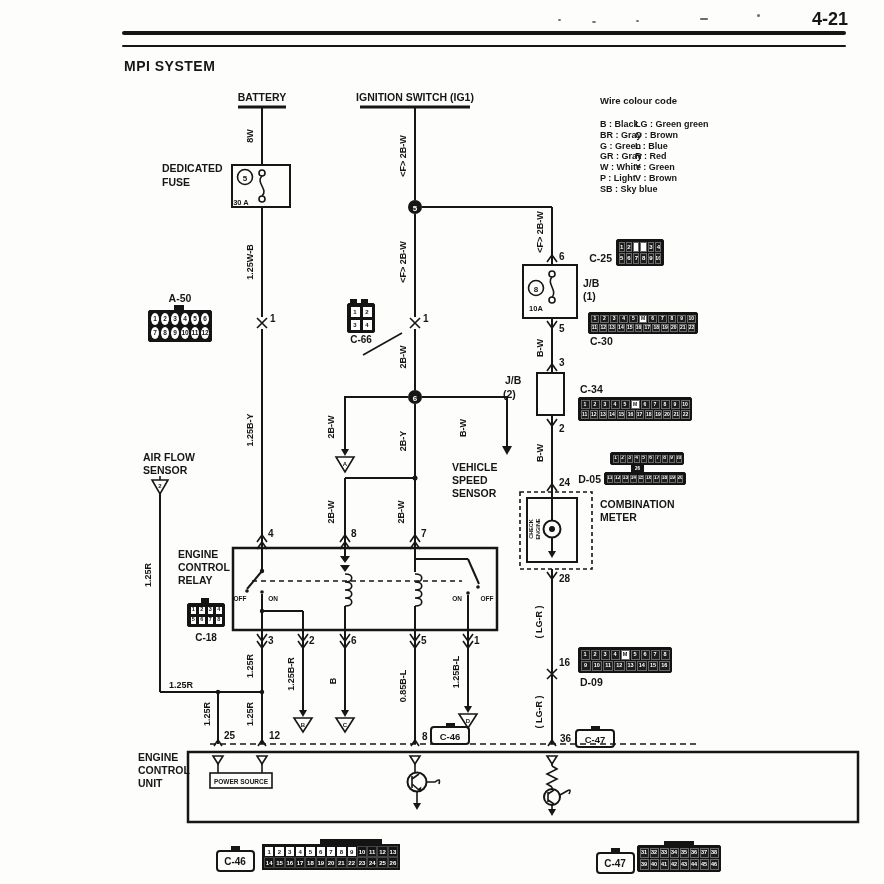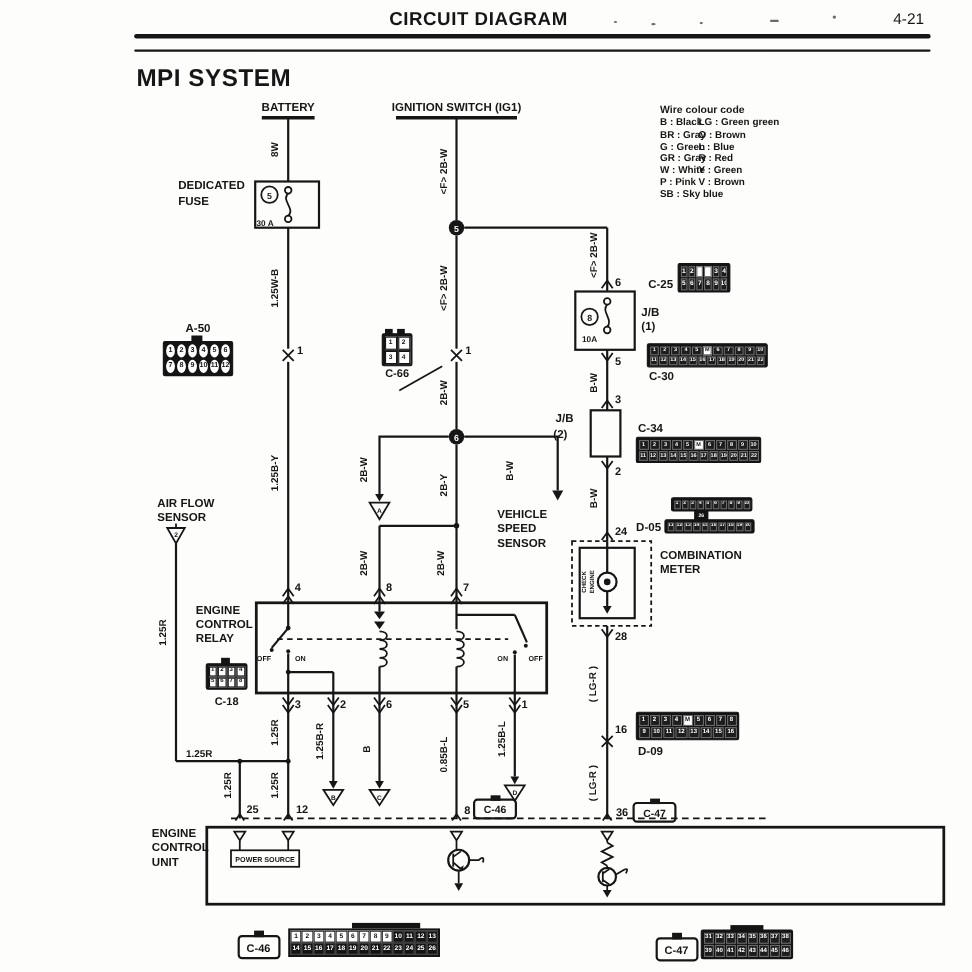--- a/index.html
+++ b/index.html
@@ -1,23 +1,23 @@
 <!DOCTYPE html>
 <html><head>
 <meta charset="utf-8">
 <style>
   html,body{margin:0;padding:0;background:#e8e8e8}
   .page{position:relative;width:884px;height:884px;background:#fdfdfb;font-family:"Liberation Sans",sans-serif;color:#161616;overflow:hidden}
   .abs{position:absolute}
   .hdr-title{font-weight:bold;font-size:17px;letter-spacing:.5px;white-space:nowrap}
-  .hdr-num{font-weight:normal;font-size:14px}
+  .hdr-num{font-weight:bold;font-size:18px}
   .rule{position:absolute;background:#161616;border-radius:2px}
-  .sys-title{font-weight:bold;font-size:22px;letter-spacing:.5px;white-space:nowrap}
+  .sys-title{font-weight:bold;font-size:14px;letter-spacing:.5px;white-space:nowrap}
   .legend{position:absolute;left:600px;top:95px;width:190px}
-  .legend-title{font-size:9.5px;font-weight:bold;margin-bottom:0}
+  .legend-title{font-size:9.5px;font-weight:bold;margin-bottom:13px}
   .legend-cols{position:relative}
   .legend-col{position:absolute;top:0}
   .legend-col div{font-size:9px;font-weight:bold;line-height:10.8px;white-space:nowrap}
   .lc-left{left:0}
   .lc-right{left:35px}
   svg{position:absolute;left:0;top:0;z-index:1}
   svg .ln{stroke:#161616;stroke-width:2;fill:none}
   svg .ln3{stroke:#161616;stroke-width:3.2;fill:none}
   svg .lnb{stroke:#161616;stroke-width:2.5;fill:none}
   svg .thin{stroke:#161616;stroke-width:1.6;fill:none}
@@ -43,42 +43,41 @@
   .c46-strip .pg-row:nth-child(2) .pg-cell{background:#141414;color:#fff;border-color:#444}
   .nub{position:absolute;z-index:2;background:#141414}
   .nub-t{position:absolute;z-index:4;background:#141414;color:#fff;font-weight:bold;display:flex;align-items:center;justify-content:center}
   .speck{position:absolute;background:#3a3a3a;border-radius:50%;opacity:.75;z-index:1}
 </style>
 </head>
 <body>
 
 <div class="page">
 
-  <div class="abs hdr-title" style="left:435px;top:8px;transform:translateX(-50%)">CIRCUIT DIAGRAM</div>
   <div class="abs hdr-num" style="left:812px;top:9px">4-21</div>
   <div class="rule" style="left:122px;top:31px;width:724px;height:3.5px"></div>
   <div class="rule" style="left:122px;top:45px;width:724px;height:2.2px"></div>
   <div class="abs sys-title" style="left:124px;top:58px">MPI SYSTEM</div>
 
   <div class="speck" style="left:558px;top:19px;width:3px;height:2px"></div>
   <div class="speck" style="left:592px;top:21px;width:4px;height:2px"></div>
   <div class="speck" style="left:636px;top:20px;width:3px;height:2px"></div>
   <div class="speck" style="left:700px;top:18px;width:8px;height:2px;border-radius:1px"></div>
   <div class="speck" style="left:757px;top:14px;width:3px;height:3px"></div>
 
   <div class="legend">
     <div class="legend-title">Wire colour code</div>
     <div class="legend-cols">
       <div class="legend-col lc-left">
         <div>B : Black</div>
         <div>BR : Gray</div>
         <div>G : Green</div>
         <div>GR : Gray</div>
         <div>W : White</div>
-        <div>P : Pink</div>
+        <div>P : Light</div>
         <div>SB : Sky blue</div>
       </div>
       <div class="legend-col lc-right">
         <div>LG : Green green</div>
         <div>O : Brown</div>
         <div>L : Blue</div>
         <div>R : Red</div>
         <div>Y : Green</div>
         <div>V : Brown</div>
       </div>

